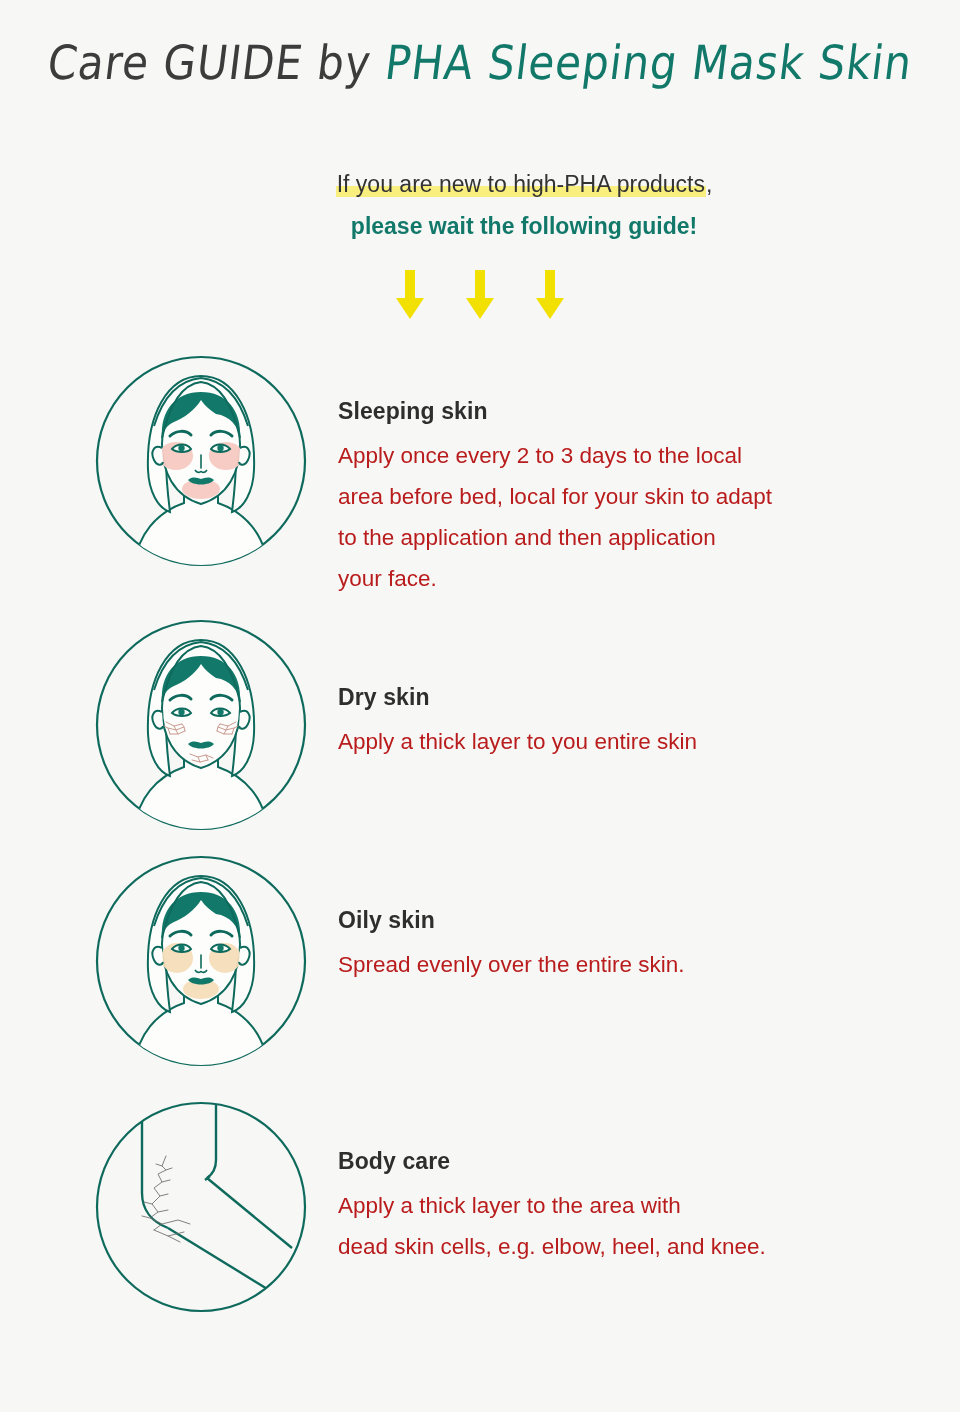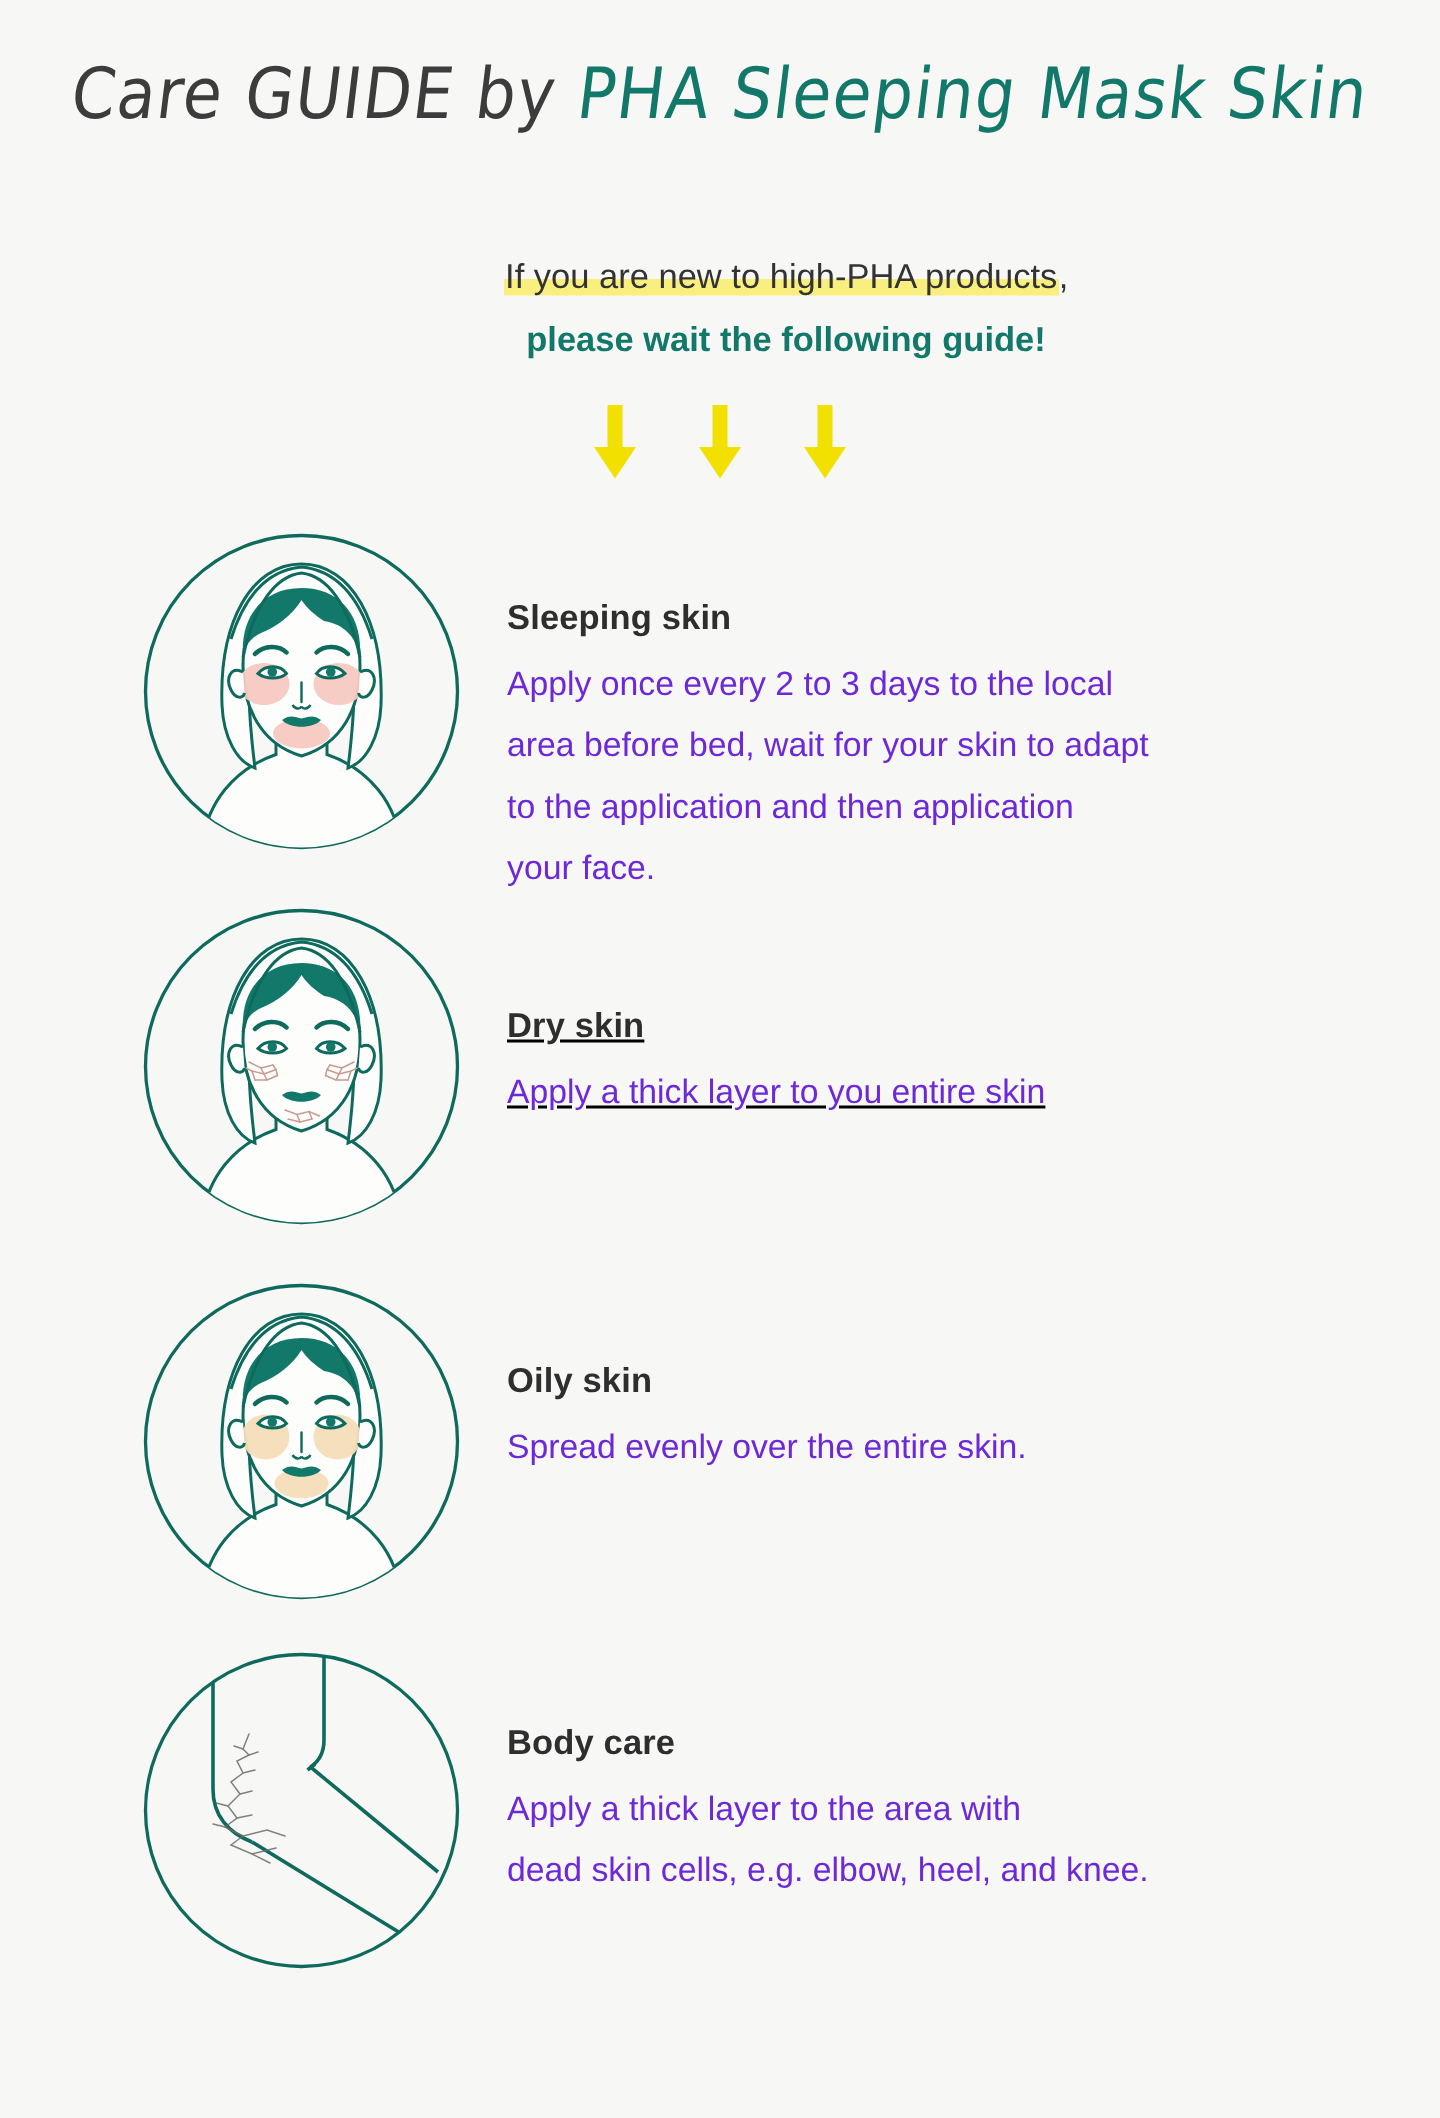--- a/index.html
+++ b/index.html
@@ -79,21 +79,21 @@
 
   
   .row {
     position: absolute;
     display: flex;
     align-items: flex-start;
     left: 0;
     width: 960px;
   }
   .row-sensitive { top: 352px; }
-  .row-dry       { top: 602px; text-decoration: underline; }
+  .row-dry       { top: 616px; }
   .row-oily      { top: 852px; }
   .row-body      { top: 1098px; }
 
   .illus {
     width: 218px;
     margin-left: 92px;
     flex: 0 0 218px;
   }
   .illus svg { display: block; }
 
@@ -108,21 +108,21 @@
 
   .head {
     font-size: 23px;
     font-weight: bold;
     color: #2e2e2e;
     margin-bottom: 11px;
     letter-spacing: 0.1px;
   }
   .body-text {
     font-size: 22.5px;
-    color: #6d28d9;
+    color: #b91c1c;
     line-height: 1.82;
     max-width: 580px;
   }
   .body-text .ln { display: block; white-space: nowrap; }
 </style>
 </head>
 <body>
 
 <div class="page">
 
@@ -191,21 +191,21 @@
           <path d="M115 118 C113 121 110 121 109 119" fill="none" stroke="#0e6a5c" stroke-width="1.6"></path>
 
           <path d="M96 128 C101 124 105 126 109 127 C113 126 117 124 122 128 C117 134 101 134 96 128 Z" fill="#12796a"></path>
         </g>
       </svg>
     </div>
     <div class="copy copy-sensitive">
       <div class="head">Sleeping skin</div>
       <div class="body-text">
         <span class="ln">Apply once every 2 to 3 days to the local</span>
-        <span class="ln">area before bed, wait for your skin to adapt</span>
+        <span class="ln">area before bed, local for your skin to adapt</span>
         <span class="ln">to the application and then application</span>
         <span class="ln">your face.</span>
       </div>
     </div>
   </div>
 
   <div class="row row-dry">
     <div class="illus">
       <svg width="218" height="218" viewBox="0 0 218 218">
         <defs>

